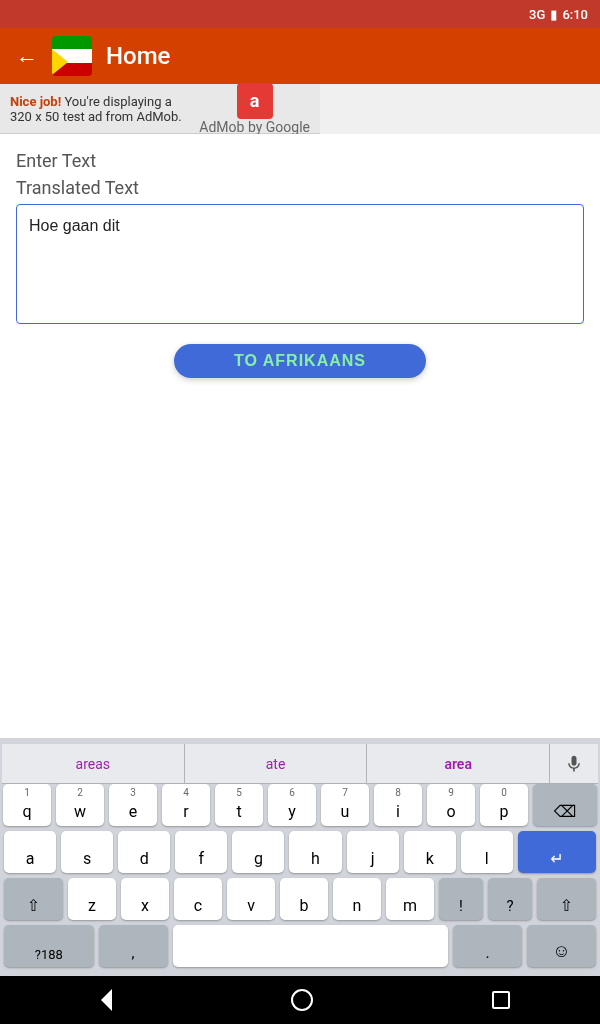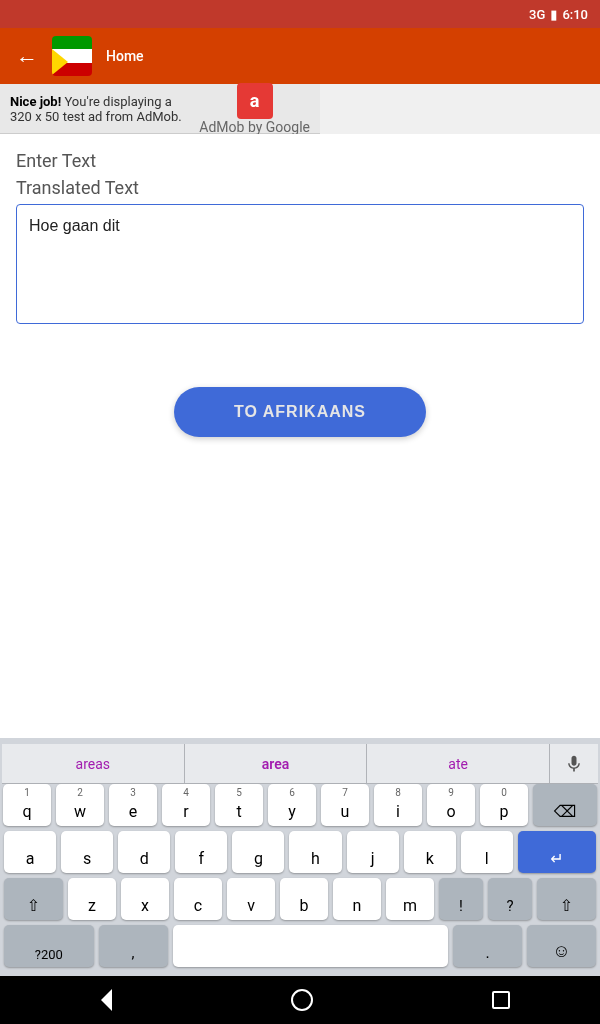--- a/index.html
+++ b/index.html
@@ -63,41 +63,41 @@
     .flag-y-tri {
       position: absolute;
       top: 0; left: 0; bottom: 0;
       width: 0;
       border-top: 13px solid transparent;
       border-bottom: 13px solid transparent;
       border-left: 16px solid #FFD700;
     }
     .app-title {
       color: white;
-      font-size: 14px;
+      font-size: 24px;
       font-weight: 500;
     }
 
     
     .ad-banner {
       background: #e8e8e8;
       border-bottom: 1px solid #ccc;
       height: 50px;
       display: flex;
       align-items: center;
       padding: 0 10px;
       gap: 10px;
       width: 320px;
     }
     .ad-text {
       font-size: 13px;
       color: #333;
       flex: 1;
     }
-    .ad-text strong { color: #000000; }
+    .ad-text strong { color: #c2410c; }
     .ad-logo {
       width: 36px;
       height: 36px;
       background: #e53935;
       border-radius: 4px;
       display: flex;
       align-items: center;
       justify-content: center;
       color: white;
       font-size: 18px;
@@ -146,31 +146,30 @@
     .buttons-row {
       display: flex;
       flex-direction: column;
       align-items: center;
       gap: 12px;
       margin-top: 8px;
     }
 
     .btn-primary {
       background: #3f6ad8;
-      color: #e5e5e5;
+      color: #86efac;
       border: none;
       border-radius: 25px;
-      padding: 16px 60px;
+      padding: 8px 60px;
       font-size: 16px;
       font-weight: 600;
       letter-spacing: 1px;
       cursor: pointer;
       box-shadow: 0 2px 6px rgba(0,0,0,0.2);
       min-width: 180px;
-      margin-top: 43px;
     }
 
     .btn-secondary {
       background: #3f6ad8;
       color: white;
       border: none;
       border-radius: 25px;
       padding: 14px 50px;
       font-size: 16px;
       font-weight: 600;
@@ -361,22 +360,22 @@
 
   <div class="buttons-row">
     <button class="btn-primary">TO AFRIKAANS</button>
   </div>
 </div>
 
 <div class="keyboard">
 
   <div class="keyboard-suggestions">
     <div class="suggest-item">areas</div>
+    <div class="suggest-item">ate</div>
     <div class="suggest-item bold">area</div>
-    <div class="suggest-item">ate</div>
     <div class="mic-btn">
       <svg width="20" height="20" viewBox="0 0 24 24" fill="#555">
         <path d="M12 14c1.66 0 3-1.34 3-3V5c0-1.66-1.34-3-3-3S9 3.34 9 5v6c0 1.66 1.34 3 3 3zm5.3-3c0 3-2.54 5.1-5.3 5.1S6.7 14 6.7 11H5c0 3.41 2.72 6.23 6 6.72V21h2v-3.28c3.28-.49 6-3.31 6-6.72h-1.7z"></path>
       </svg>
     </div>
   </div>
 
   <div class="key-row">
 
     <div class="key"><span class="num">1</span>q</div>
@@ -413,21 +412,21 @@
     <div class="key">v</div>
     <div class="key">b</div>
     <div class="key">n</div>
     <div class="key">m</div>
     <div class="key key-sym">!</div>
     <div class="key key-sym">?</div>
     <div class="key key-shift">⇧</div>
   </div>
 
   <div class="key-row">
-    <div class="key key-num">?200</div>
+    <div class="key key-num">?188</div>
     <div class="key key-sym">,</div>
     <div class="key key-space"></div>
     <div class="key key-period">.</div>
     <div class="key key-emoji">☺</div>
   </div>
 </div>
 
 <div class="nav-bar">
   <div class="nav-tri"></div>
   <div class="nav-circle"></div>

